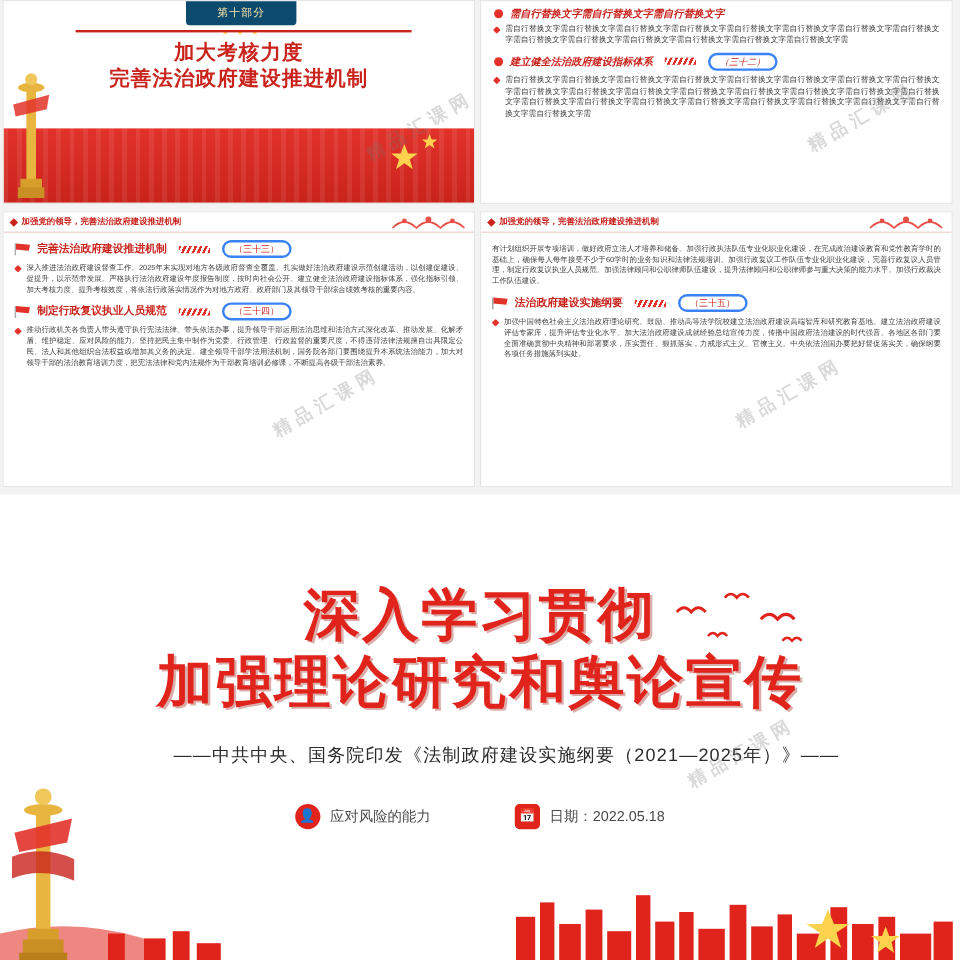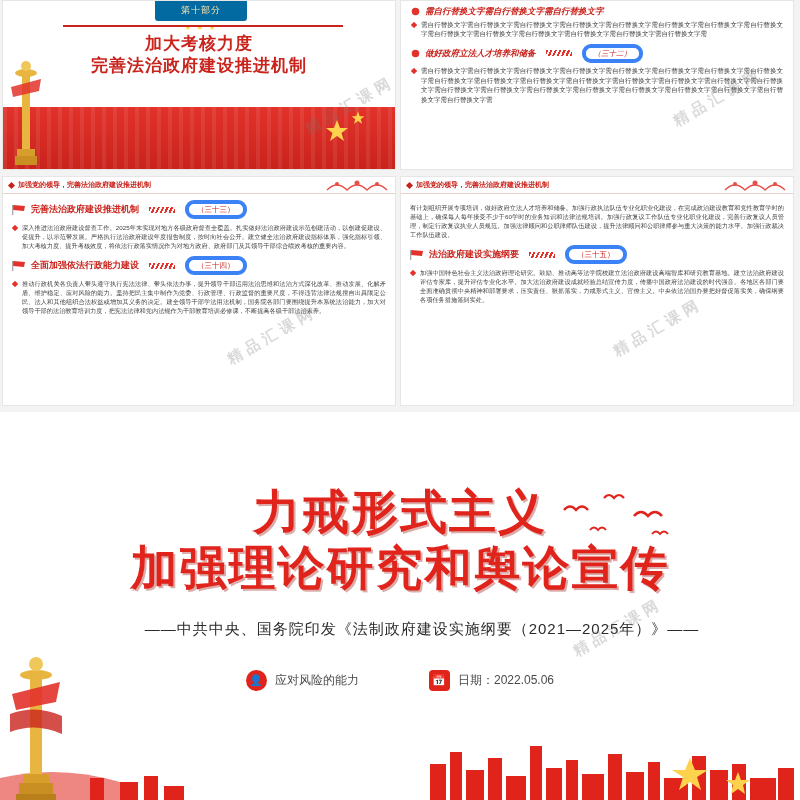--- a/index.html
+++ b/index.html
@@ -19,38 +19,38 @@
   .slide-b { width:394px; height:170px; }
 
   
   .a-bg { position:absolute; inset:0; background:#ffffff; }
   .a-redband { position:absolute; left:0; bottom:0; width:100%; height:62px;
       background:linear-gradient(180deg,#e2322a 0%, #c9231c 100%); }
   .a-city { position:absolute; left:0; bottom:0; width:100%; height:62px;
       background:
         repeating-linear-gradient(90deg, rgba(255,255,255,.14) 0 4px, transparent 4px 11px);
       opacity:.55;}
-  .a-chiptop { position:absolute; left:152px; top:-2px; width:92px; height:22px; background:#0369a1;
+  .a-chiptop { position:absolute; left:152px; top:-2px; width:92px; height:22px; background:#0c4a6e;
       color:#ffe9a8; font-size:9px; text-align:center; line-height:22px; letter-spacing:1px;
       border-radius:0 0 3px 3px; }
   .a-chiptop .stars { color:#ffd24d; font-size:7px; letter-spacing:2px; display:block; margin-top:-4px;}
   .a-line { position:absolute; left:60px; top:24px; width:280px; height:2px; background:#c9231c;}
   .a-title { position:absolute; left:0; top:32px; width:100%; text-align:center;
       color:#c9231c; font-size:17px; font-weight:bold; line-height:22px; letter-spacing:1px;}
   .a-pillar { position:absolute; left:6px; bottom:2px; width:34px; height:110px; }
   .a-star { position:absolute; color:#ffd24d; }
 
   
   .b-inner { padding:6px 10px; font-size:6.5px; line-height:9.5px; color:#3b3b3b; }
   .b-head { display:flex; align-items:center; gap:5px; margin-bottom:3px;font-style:italic;}
   .b-head .bullet { width:9px; height:9px; }
   .b-head .htxt { color:#c9231c; font-weight:bold; font-size:8.5px;}
   .b-hash { display:inline-block; width:26px; height:6px;
       background:repeating-linear-gradient(115deg,#e2322a 0 2px, transparent 2px 4px); margin:0 5px;}
-  .b-chip { display:inline-block; border:4px solid #3b82f6; color:#c9231c; font-size:7.5px;
+  .b-chip { display:inline-block; border:2px solid #3b82f6; color:#c9231c; font-size:7.5px;
       border-radius:9px; padding:1px 8px;}
   .b-para { display:flex; gap:4px; margin:3px 0 5px 0;}
   .b-dot { flex:0 0 auto; width:6px; height:6px; margin-top:2px;}
   .b-ptext { flex:1; text-align:justify; word-break:break-all;}
 
   
   .row-mid { position:absolute; left:0; top:176px; width:800px; height:232px; display:flex; gap:4px; padding:0 2px;}
   .slide-m { width:394px; height:230px; background:#fff; border:1px solid #e6e6e6; position:relative; overflow:hidden;}
   .m-topbar { height:17px; border-bottom:1px solid #eccfcd; display:flex; align-items:center; gap:4px; padding:0 6px;
      color:#c9231c; font-size:7px; font-weight:bold;}
@@ -138,21 +138,21 @@
           <svg class="b-dot" viewBox="0 0 8 8">
               <rect x="1" y="1" width="6" height="6" fill="#e2322a" transform="rotate(45 4 4)"></rect>
             </svg>
           <div class="b-ptext">需自行替换文字需自行替换文字需自行替换文字需自行替换文字需自行替换文字需自行替换文字需自行替换文字需自行替换文字需自行替换文字需自行替换文字需自行替换文字需自行替换文字需自行替换文字需自行替换文字需</div>
         </div>
 
         <div class="b-head">
           <svg class="bullet" viewBox="0 0 12 12">
               <circle cx="6" cy="6" r="5" fill="#e2322a"></circle>
             </svg>
-          <span class="htxt">做好政府立法人才培养和储备</span>
+          <span class="htxt">建立健全法治政府建设指标体系</span>
           <span class="b-hash"></span>
           <span class="b-chip">（三十二）</span>
         </div>
         <div class="b-para">
           <svg class="b-dot" viewBox="0 0 8 8">
               <rect x="1" y="1" width="6" height="6" fill="#e2322a" transform="rotate(45 4 4)"></rect>
             </svg>
           <div class="b-ptext">需自行替换文字需自行替换文字需自行替换文字需自行替换文字需自行替换文字需自行替换文字需自行替换文字需自行替换文字需自行替换文字需自行替换文字需自行替换文字需自行替换文字需自行替换文字需自行替换文字需自行替换文字需自行替换文字需自行替换文字需自行替换文字需自行替换文字需自行替换文字需自行替换文字需自行替换文字需自行替换文字需自行替换文字需自行替换文字需</div>
         </div>
       </div>
@@ -190,21 +190,21 @@
             <div class="b-ptext">深入推进法治政府建设督查工作。2025年末实现对地方各级政府督查全覆盖。扎实做好法治政府建设示范创建活动，以创建促建设、促提升，以示范带发展。严格执行法治政府建设年度报告制度，按时向社会公开。建立健全法治政府建设指标体系，强化指标引领、加大考核力度、提升考核效度，将依法行政落实情况作为对地方政府、政府部门及其领导干部综合绩效考核的重要内容。</div>
           </div>
         </div>
 
         <div class="m-sec">
           <div class="m-sechead">
             <svg class="m-flag" viewBox="0 0 14 11">
               <path d="M1 1 L13 2 L12 7 L1 6 Z" fill="#e2322a"></path>
                 <rect x="0" y="1" width="1.3" height="10" fill="#a8a8a8"></rect>
             </svg>
-            <span class="m-sectitle">全面加强依法行政能力建设</span>
+            <span class="m-sectitle">制定行政复议执业人员规范</span>
             <span class="b-hash"></span>
             <span class="b-chip">（三十四）</span>
           </div>
           <div class="b-para">
             <svg class="b-dot" viewBox="0 0 8 8">
                 <rect x="1" y="1" width="6" height="6" fill="#e2322a" transform="rotate(45 4 4)"></rect>
               </svg>
             <div class="b-ptext">推动行政机关各负责人带头遵守执行宪法法律、带头依法办事，提升领导干部运用法治思维和法治方式深化改革、推动发展、化解矛盾、维护稳定、应对风险的能力。坚持把民主集中制作为党委、行政管理、行政监督的重要尺度，不得违背法律法规擅自出具限定公民、法人和其他组织合法权益或增加其义务的决定。建全领导干部学法用法机制，国务院各部门要围绕提升本系统法治能力，加大对领导干部的法治教育培训力度，把宪法法律和党内法规作为干部教育培训必修课，不断提高各级干部法治素养。</div>
           </div>
         </div>
@@ -254,38 +254,38 @@
 
     <svg class="birds" viewBox="0 0 120 50">
       <path d="M4 20 q6 -7 12 0 q6 -7 12 0" stroke="#e0241c" stroke-width="2.4" fill="none"></path>
       <path d="M44 8 q5 -6 10 0 q5 -6 10 0" stroke="#e0241c" stroke-width="2.2" fill="none"></path>
       <path d="M74 26 q7 -8 14 0 q7 -8 14 0" stroke="#e0241c" stroke-width="2.6" fill="none"></path>
       <path d="M30 40 q4 -5 8 0 q4 -5 8 0" stroke="#e0241c" stroke-width="2" fill="none"></path>
       <path d="M92 44 q4 -5 8 0 q4 -5 8 0" stroke="#e0241c" stroke-width="2" fill="none"></path>
     </svg>
 
     <div class="big-title">
-      <div>力戒形式主义</div>
+      <div>深入学习贯彻</div>
       <div>加强理论研究和舆论宣传</div>
     </div>
 
     <div class="big-sub">——中共中央、国务院印发《法制政府建设实施纲要（2021—2025年）》——</div>
 
     <div class="big-meta">
       <div class="meta-item">
         <span class="meta-ic round">
             <span>👤</span>
           </span>
         <span>应对风险的能力</span>
       </div>
       <div class="meta-item">
         <span class="meta-ic">
             <span>📅</span>
           </span>
-        <span>日期：2022.05.06</span>
+        <span>日期：2022.05.18</span>
       </div>
     </div>
 
     <svg class="big-city" viewBox="0 0 800 62" preserveAspectRatio="none">
       <g fill="#e0241c">
         <rect x="430" y="26" width="16" height="36"></rect>
           <rect x="450" y="14" width="12" height="48"></rect>
         <rect x="466" y="32" width="18" height="30"></rect>
           <rect x="488" y="20" width="14" height="42"></rect>
         <rect x="506" y="38" width="20" height="24"></rect>

